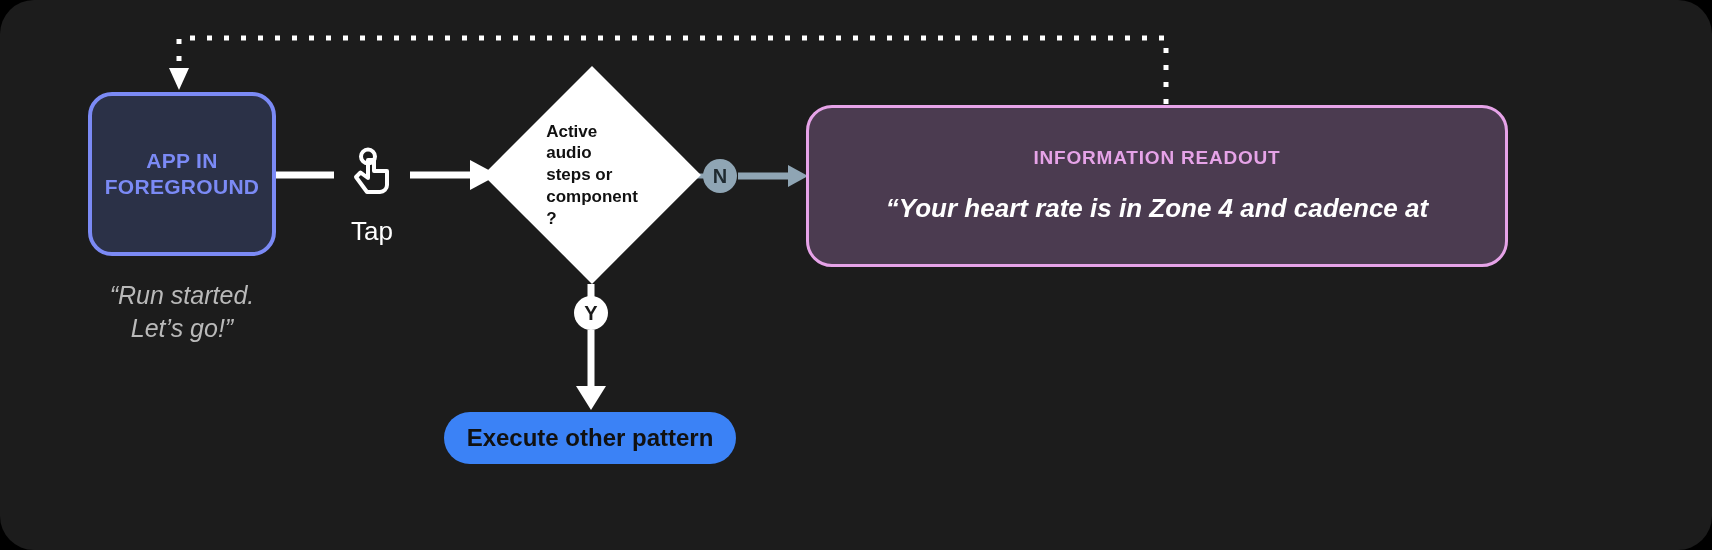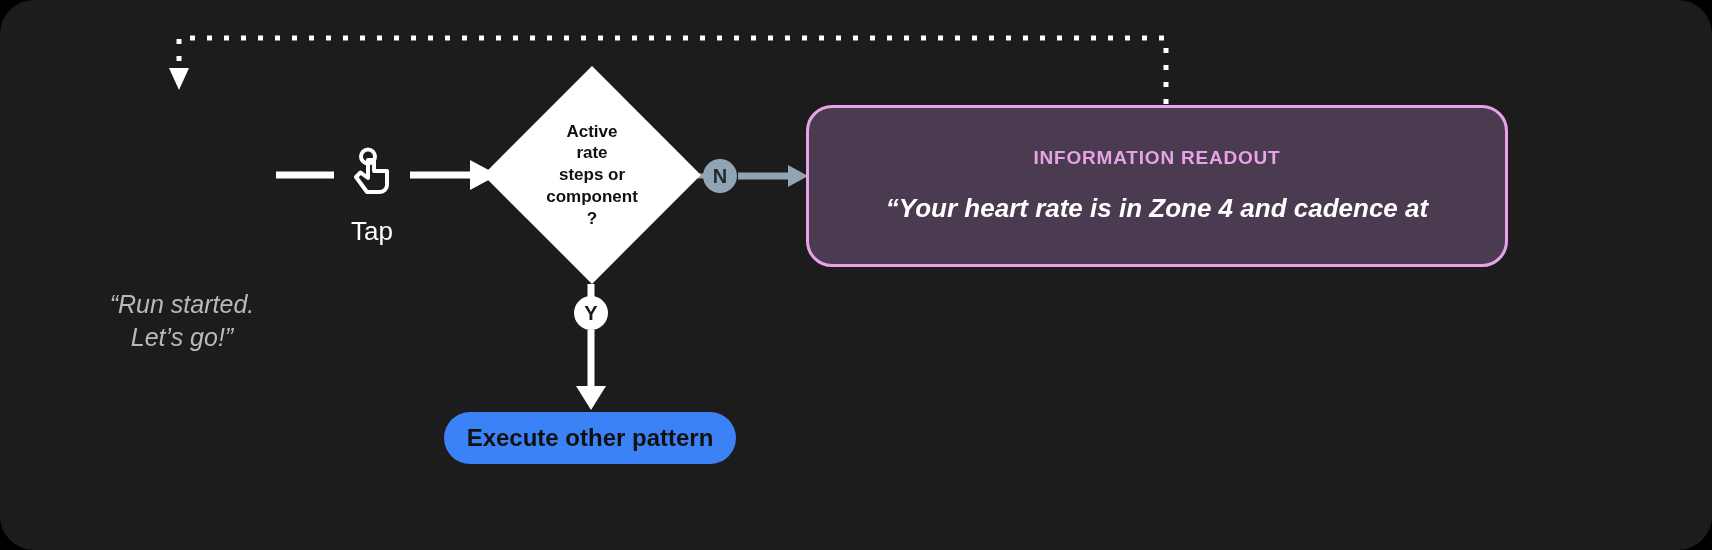--- a/index.html
+++ b/index.html
@@ -47,21 +47,21 @@
     font-size: 21px;
     font-weight: bold;
     line-height: 1.25;
     text-align: center;
     letter-spacing: 0.3px;
   }
 
   #app-caption {
     position: absolute;
     left: 70px;
-    top: 288px;
+    top: 279px;
     width: 224px;
     text-align: center;
     color: #b9b9b9;
     font-size: 25px;
     font-style: italic;
     line-height: 1.32;
   }
 
   
   #tap-group {
@@ -107,21 +107,21 @@
     left: 0; top: 0;
     width: 218px;
     height: 218px;
     display: flex;
     align-items: center;
     justify-content: center;
     color: #111111;
     font-size: 17px;
     font-weight: bold;
     line-height: 1.28;
-    text-align: center;
+    text-align: left;
   }
 
   
   .badge {
     position: absolute;
     width: 34px;
     height: 34px;
     border-radius: 50%;
     display: flex;
     align-items: center;
@@ -211,20 +211,26 @@
 
     <line x1="591" y1="284" x2="591" y2="298" stroke="#ffffff" stroke-width="7"></line>
 
     <line x1="591" y1="330" x2="591" y2="390" stroke="#ffffff" stroke-width="7"></line>
     <polygon points="576,386 606,386 591,410" fill="#ffffff"></polygon>
 
     <path d="M 1166 104 L 1166 38 L 179 38 L 179 70" fill="none" stroke="#ffffff" stroke-width="5" stroke-dasharray="5 12" stroke-linecap="butt"></path>
     <polygon points="169,68 189,68 179,90" fill="#ffffff"></polygon>
   </svg>
 
+  <div id="app-node">
+    <div class="label">
+      <span>APP IN</span><br>
+      <span>FOREGROUND</span>
+    </div>
+  </div>
 
   <div id="app-caption">
     <span>“Run started.</span><br>
     <span>Let’s go!”</span>
   </div>
 
   <div id="tap-group">
     <div class="icon-wrap">
       <svg width="50" height="56" viewBox="0 0 50 56" xmlns="http://www.w3.org/2000/svg">
 
@@ -235,21 +241,21 @@
       </svg>
     </div>
     <div class="tap-label">Tap</div>
   </div>
 
   <div id="decision">
     <div class="shape"></div>
     <div class="dtext">
       <div>
         <span>Active</span><br>
-        <span>rate</span><br>
+        <span>audio</span><br>
         <span>steps or</span><br>
         <span>component</span><br>
         <span>?</span>
       </div>
     </div>
   </div>
 
   <div id="badge-n" class="badge">N</div>
   <div id="badge-y" class="badge">Y</div>
 

